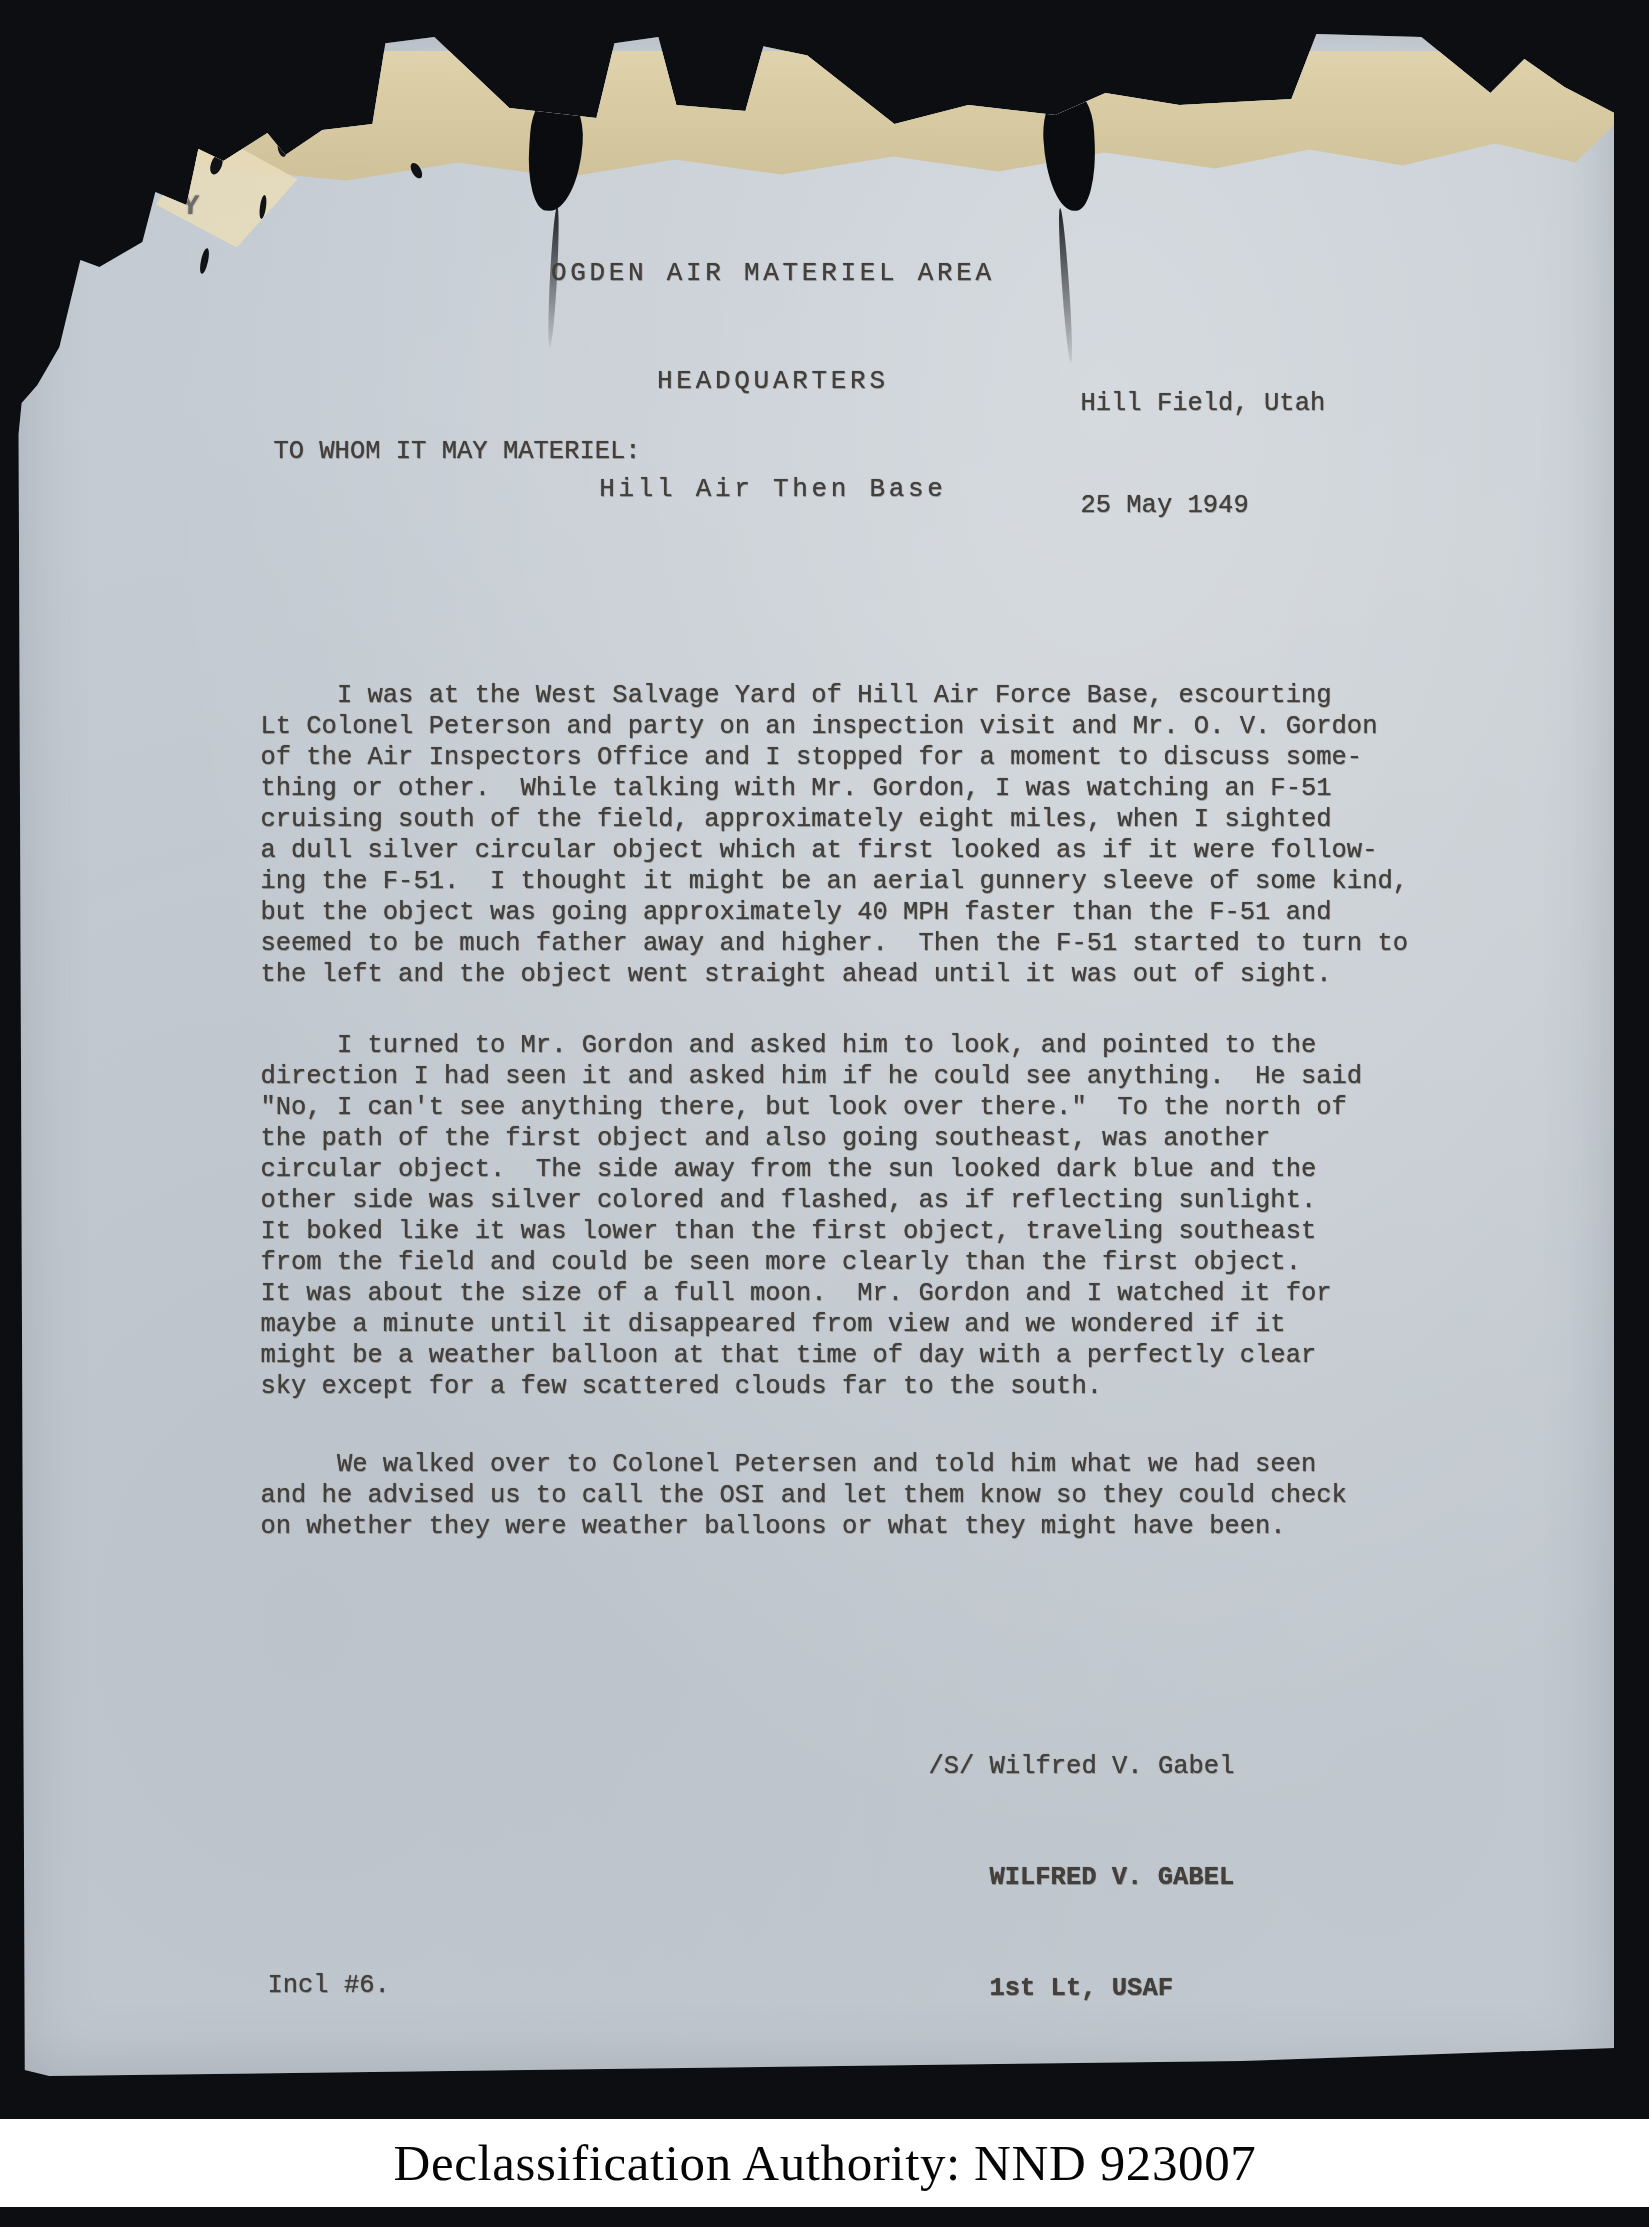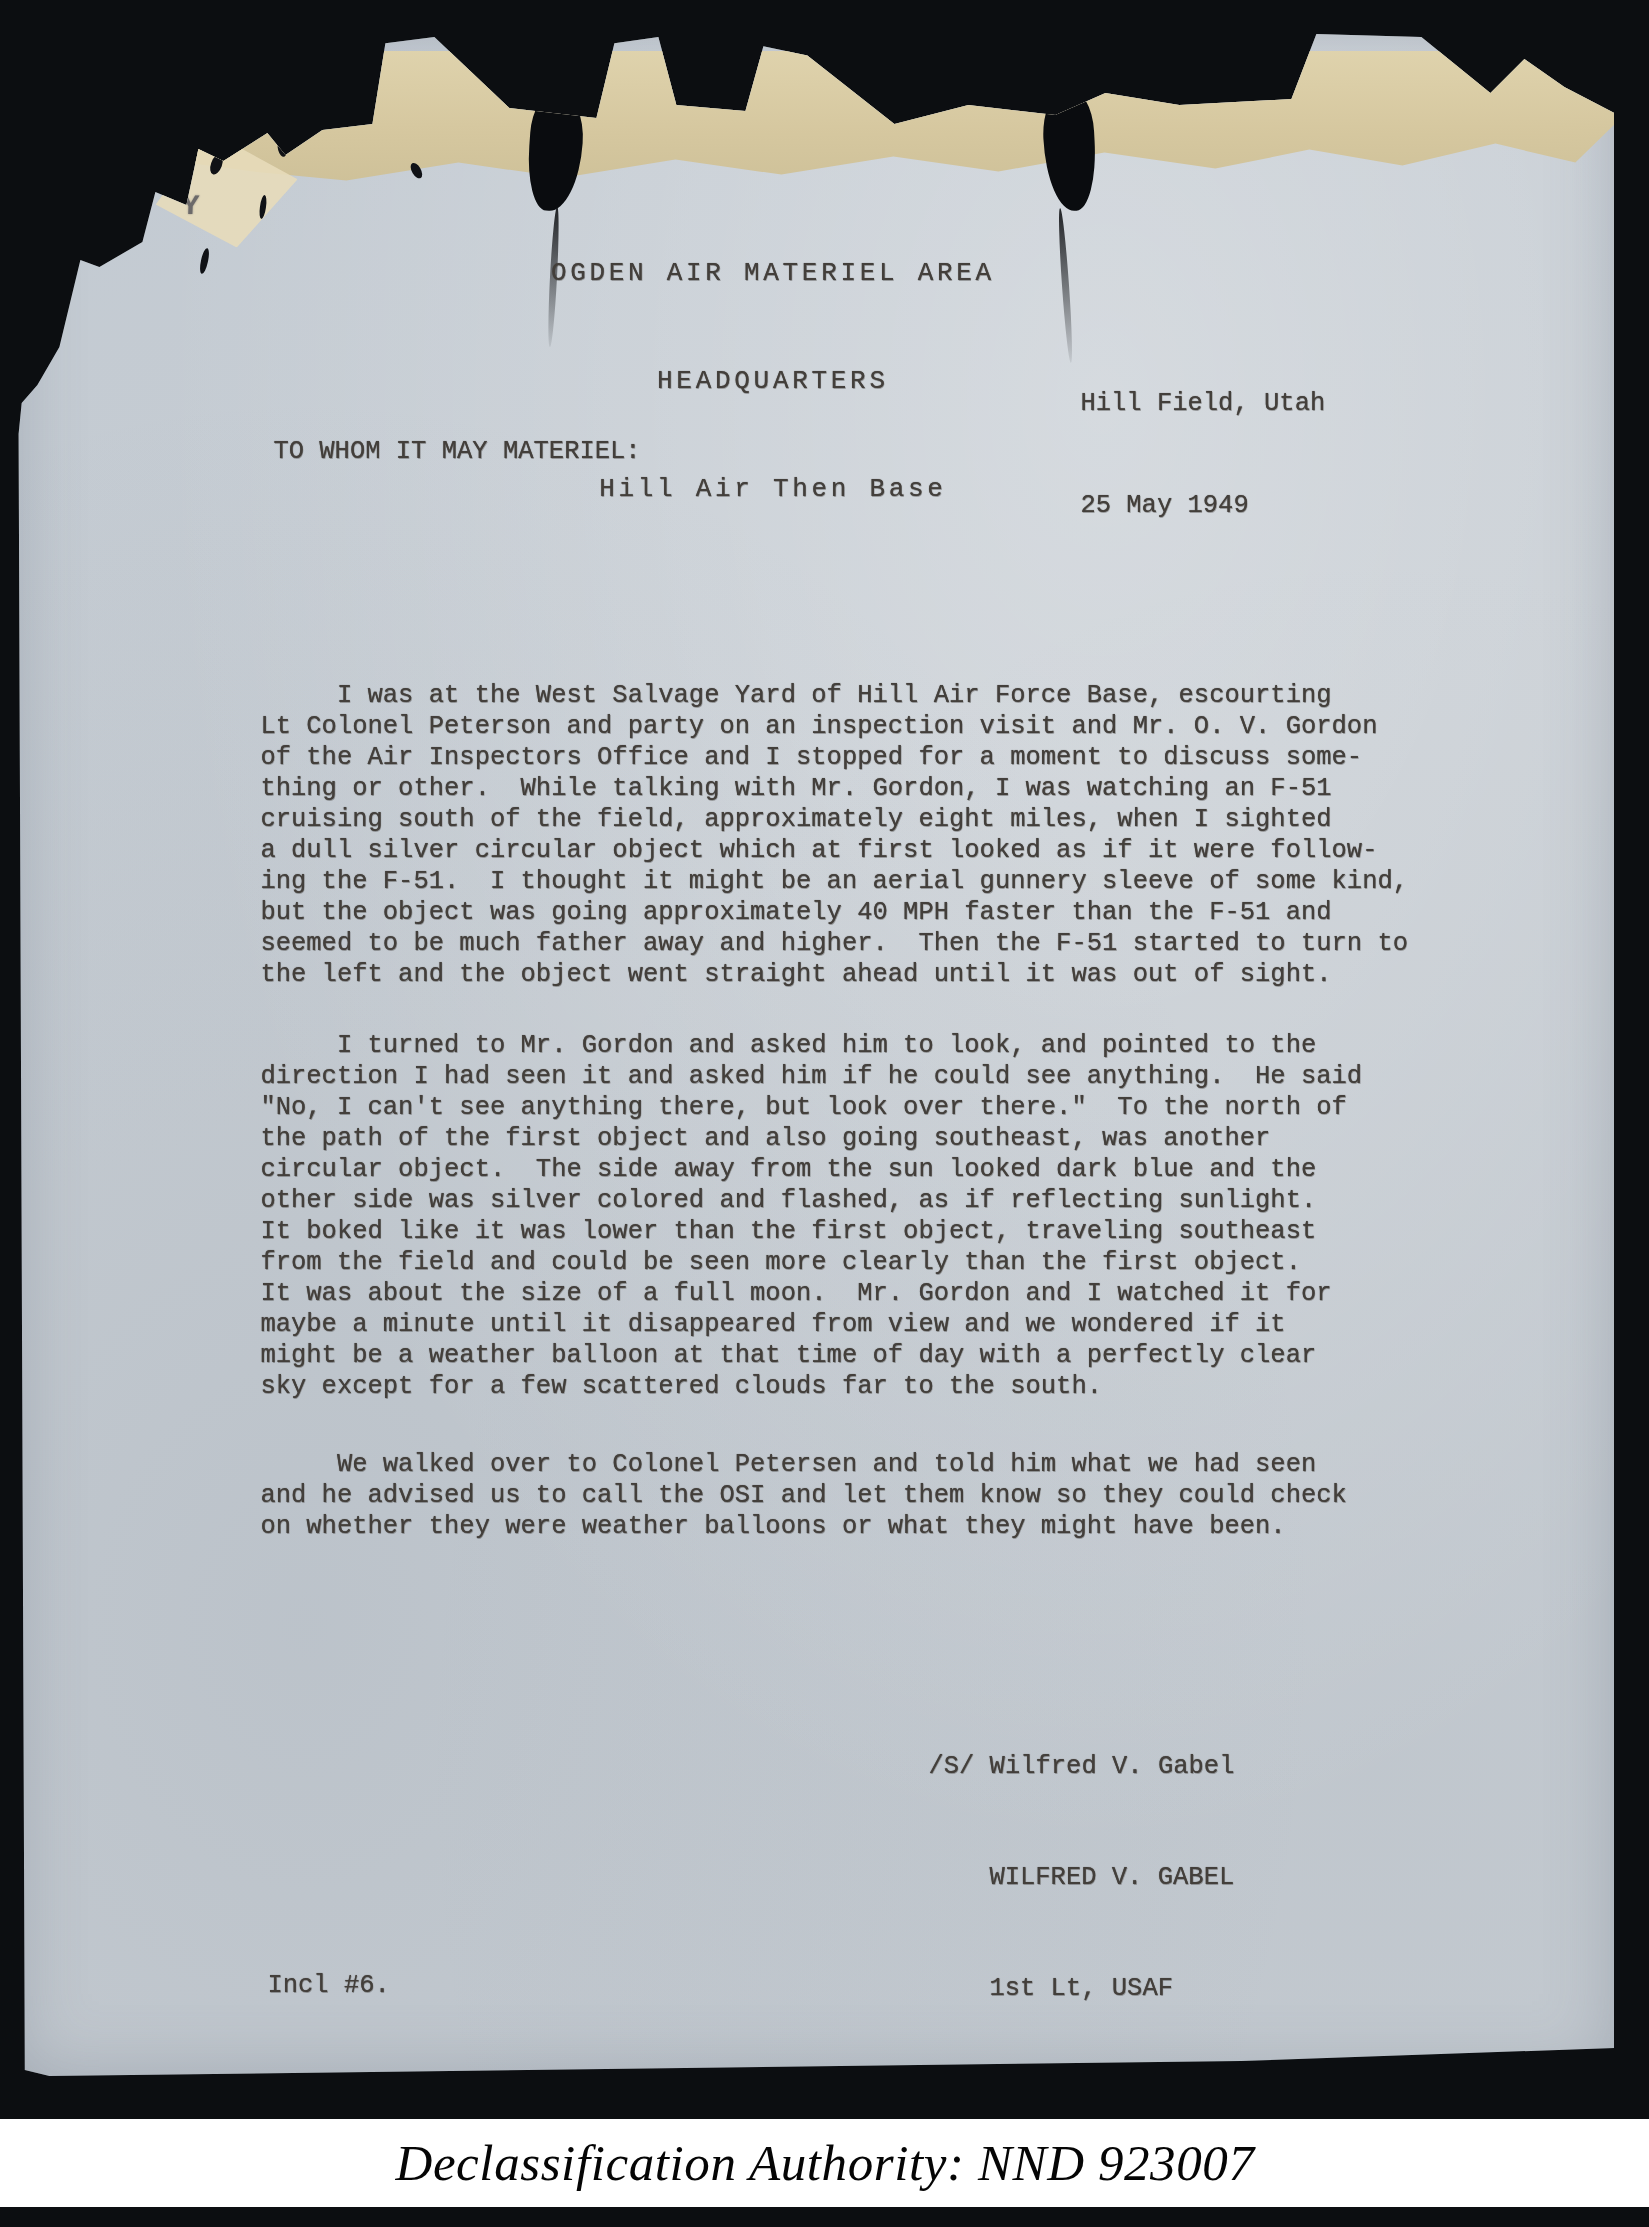--- a/index.html
+++ b/index.html
@@ -87,26 +87,26 @@
     font-size:26px;line-height:36px;letter-spacing:3.7px;
   }
   .dateline{left:1063px;top:287px;line-height:34px;}
   .salutation{left:256px;top:404px;}
   .para{left:243px;}
   .para-1{top:504px;}
   .para-2{top:648px;}
   .para-3{top:998px;}
   .para-4{top:1417px;}
   .signature{left:911px;top:1642px;line-height:37px;}
-  .signature .indent{padding-left:61px;}
+  .signature .indent{padding-left:61px;font-weight:bold;}
   .enclosure{left:250px;top:1938px;}
   
   .banner{
     position:absolute;left:0;top:2119px;width:1650px;height:88px;
-    background:#ffffff;display:flex;align-items:center;justify-content:center;font-style:italic;
+    background:#ffffff;display:flex;align-items:center;justify-content:center;
   }
   .banner-text{
     font-family:"Liberation Serif","DejaVu Serif",serif;
     font-size:51px;color:#050505;letter-spacing:0.6px;
   }
 </style>
 </head>
 <body>
 
 <div class="paper">

